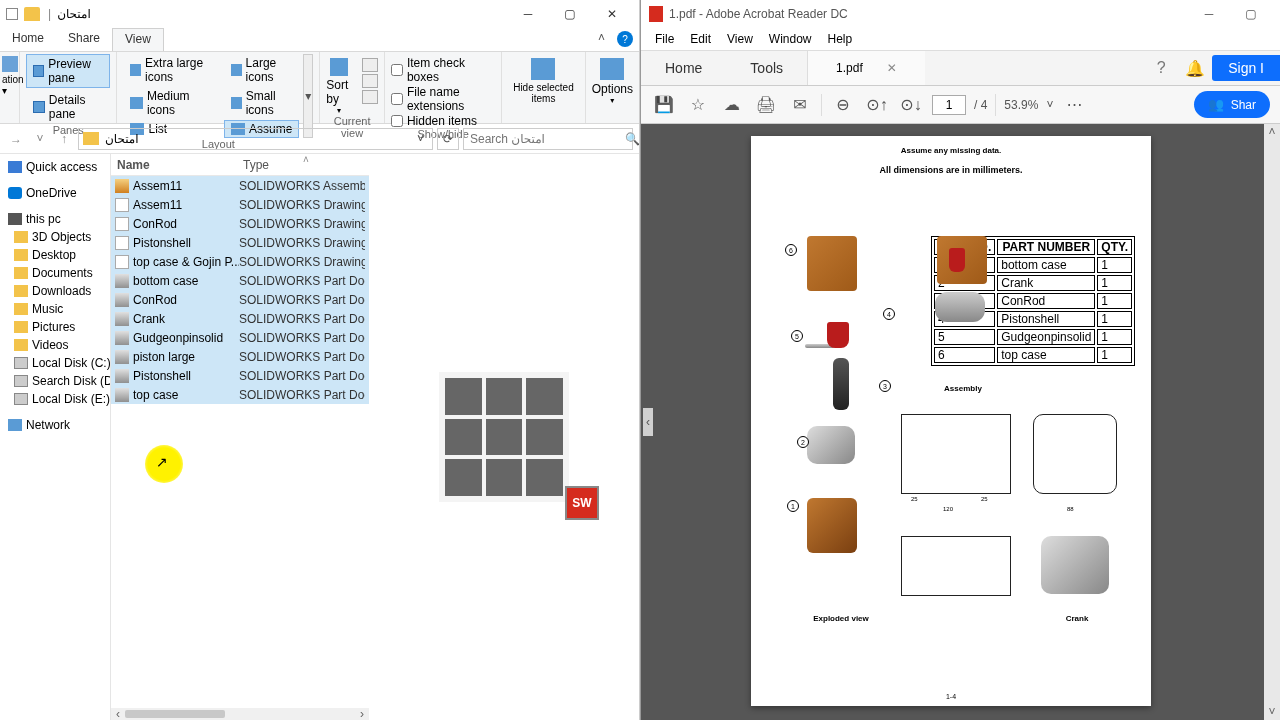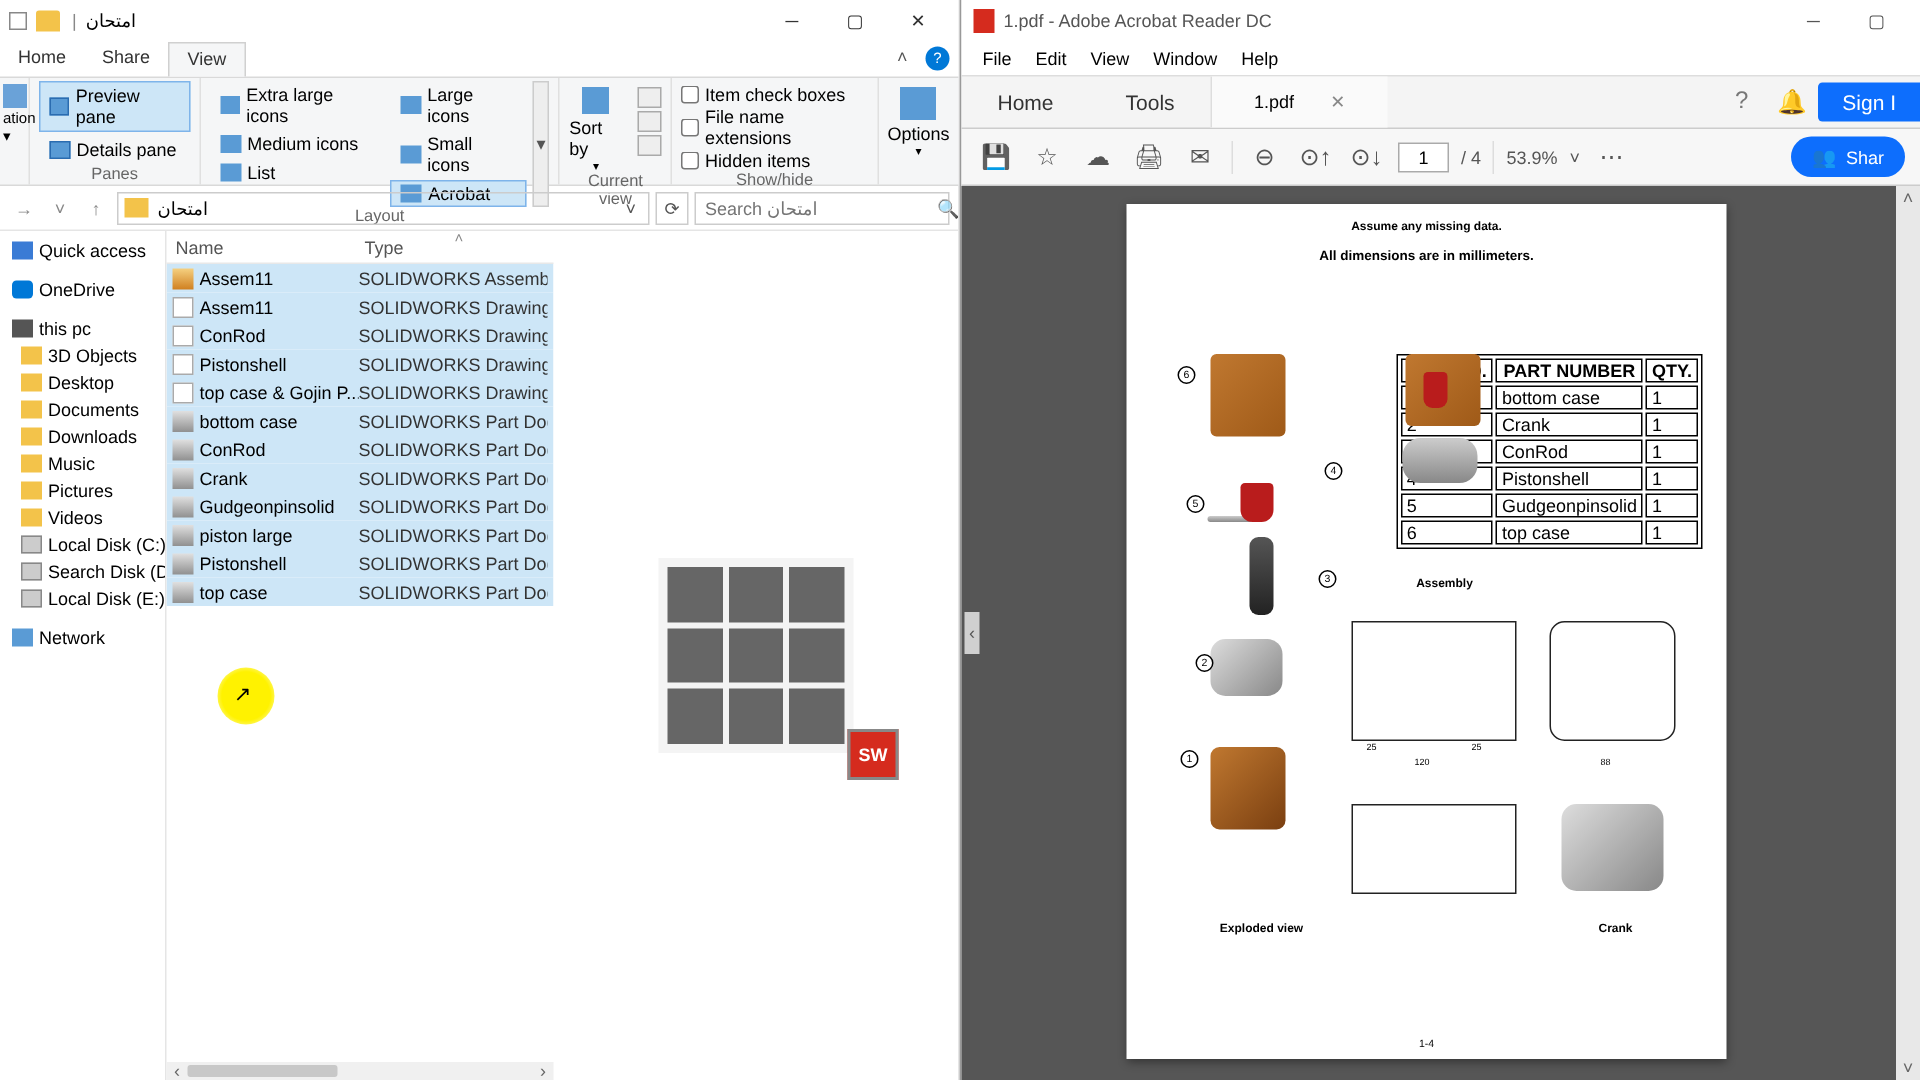--- a/index.html
+++ b/index.html
@@ -65,21 +65,21 @@
 .navpane .pc { background: #555; }
 .navpane .fld { background: #f3c34a; }
 .navpane .drv { background: #ccc; border: 1px solid #888; }
 .navpane .net { background: #5a9bd5; }
 .navpane .sub { padding-left: 14px; }
 
 .filepane { flex: 1; display: flex; border-left: 1px solid #e5e5e5; }
 .filelist { width: 258px; display: flex; flex-direction: column; }
 .filelist .hdr { display: flex; border-bottom: 1px solid #e8e8e8; height: 22px; align-items: center; }
 .filelist .hdr .col { padding: 0 6px; color: #555; }
-.filelist .hdr .c1 { width: 126px; }
+.filelist .hdr .c1 { width: 126px; font-weight: bold; }
 .filelist .hdr .c2 { flex: 1; position: relative; }
 .filelist .hdr .sortarrow { position: absolute; left: 50%; top: -4px; font-size: 10px; color: #888; }
 .filelist .rows { flex: 1; overflow: hidden; }
 .filelist .row { display: flex; align-items: center; height: 19px; padding: 0 4px; }
 .filelist .row.sel { background: #cde6f7; }
 .filelist .row .fico { width: 14px; height: 14px; margin-right: 4px; flex-shrink: 0; }
 .filelist .row .name { width: 106px; white-space: nowrap; overflow: hidden; }
 .filelist .row .type { flex: 1; white-space: nowrap; overflow: hidden; color: #333; }
 .fico.asm { background: linear-gradient(#f5d080,#d08020); }
 .fico.drw { background: #fff; border: 1px solid #aaa; }
@@ -220,21 +220,21 @@
           <div class="opt">
               <span class="ico"></span>
               <span>Large icons</span>
             </div>
           <div class="opt">
               <span class="ico"></span>
               <span>Small icons</span>
             </div>
           <div class="opt sel">
               <span class="ico"></span>
-              <span>Acrobat</span>
+              <span>Assume</span>
             </div>
         </div>
         <div class="layout-drop">▾</div>
       </div>
       <div class="label">Layout</div>
     </div>
     <div class="rib-group">
       <div class="cv-body">
         <div class="stack">
             <div class="ico"></div>
@@ -258,20 +258,26 @@
         <label>
             <input type="checkbox" style="">
             <span>File name extensions</span>
           </label>
         <label>
             <input type="checkbox" style="">
             <span>Hidden items</span>
           </label>
       </div>
       <div class="label">Show/hide</div>
+    </div>
+    <div class="rib-group">
+      <div class="hide-body">
+        <div class="ico"></div>
+        <span style="font-size:10px;line-height:1.1">Hide selected items</span>
+      </div>
     </div>
     <div class="rib-group" style="border-right:none">
       <div class="opt-body">
         <div class="ico"></div>
         <span>Options</span>
         <span style="font-size:8px">▾</span>
       </div>
     </div>
   </div>
 

